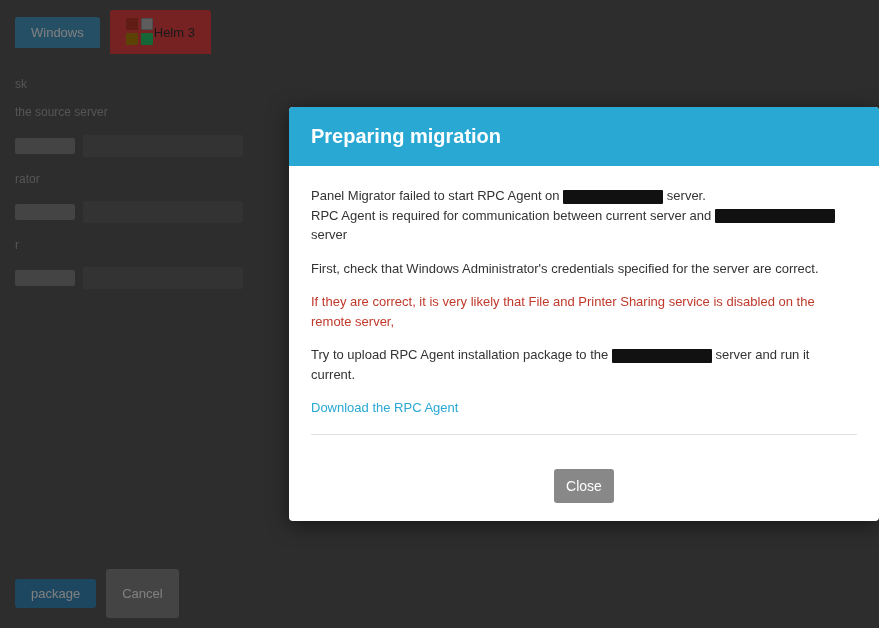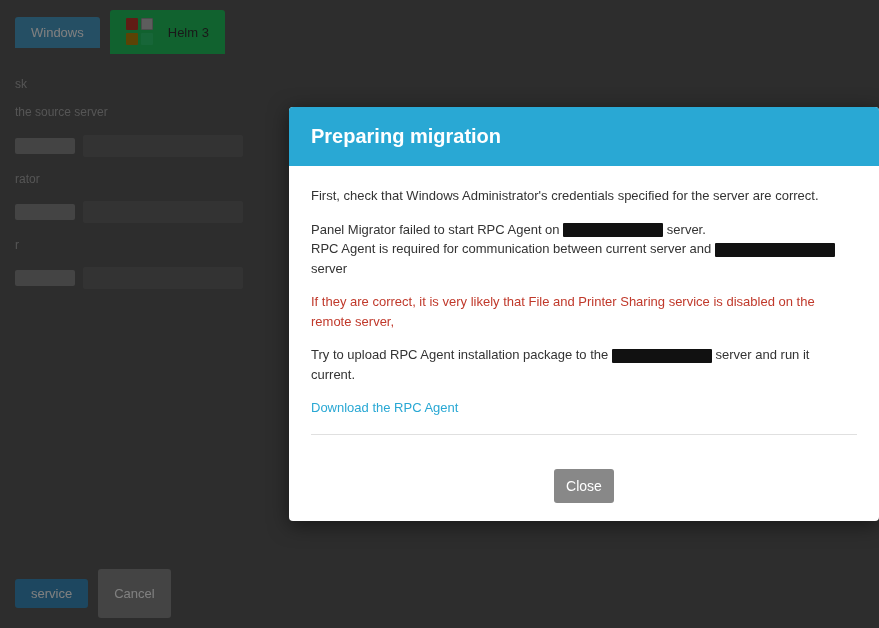--- a/index.html
+++ b/index.html
@@ -31,28 +31,28 @@
 
     .bg-tab-windows {
       background: #4a9ec9;
       color: #fff;
       padding: 8px 16px;
       font-size: 13px;
       border-radius: 3px 3px 0 0;
     }
 
     .bg-tab-helm {
-      background: #22c55e;
+      background: #ef4444;
       color: #333;
       padding: 8px 16px;
       font-size: 13px;
       border-radius: 3px 3px 0 0;
       display: flex;
       align-items: center;
-      gap: 14px;
+      gap: 0;
     }
 
     .helm-icon {
       display: grid;
       grid-template-columns: 1fr 1fr;
       gap: 2px;
       width: 28px;
       height: 28px;
     }
     .helm-icon span {
@@ -256,50 +256,50 @@
       <div class="bg-text-row">r</div>
       <div class="bg-field">
         <div class="bg-field-label"></div>
         <div class="bg-field-input"></div>
       </div>
     </div>
   </div>
 
   <div class="bg-bottom-bar">
     <div class="bg-btn-migration">
-      <span>service</span>
+      <span>package</span>
     </div>
     <div class="bg-btn-cancel">
       <span>Cancel</span>
     </div>
   </div>
 </div>
 
 <div class="overlay">
   <div class="modal">
     <div class="modal-header">
       <div class="modal-title">Preparing migration</div>
     </div>
 
     <div class="modal-body">
-
-      <div class="modal-text">
-        <span>First, check that Windows Administrator's credentials specified for the server are correct.</span>
-      </div>
 
       <div class="modal-text">
         <span>Panel Migrator failed to start RPC Agent on</span>
         <span class="redacted"></span>
         <span>server.</span>
         <br>
         <span>RPC Agent is required for communication between current server and</span>
         <span class="redacted wide"></span>
         <span>server</span>
       </div>
 
+      <div class="modal-text">
+        <span>First, check that Windows Administrator's credentials specified for the server are correct.</span>
+      </div>
+
       <div class="modal-text red">
         <span>If they are correct, it is very likely that File and Printer Sharing service is disabled on the remote server,</span>
         <br>
       </div>
 
       <div class="modal-text">
         <span>Try to upload RPC Agent installation package to the</span>
         <span class="redacted"></span>
         <span>server and run it</span>
         <br>

